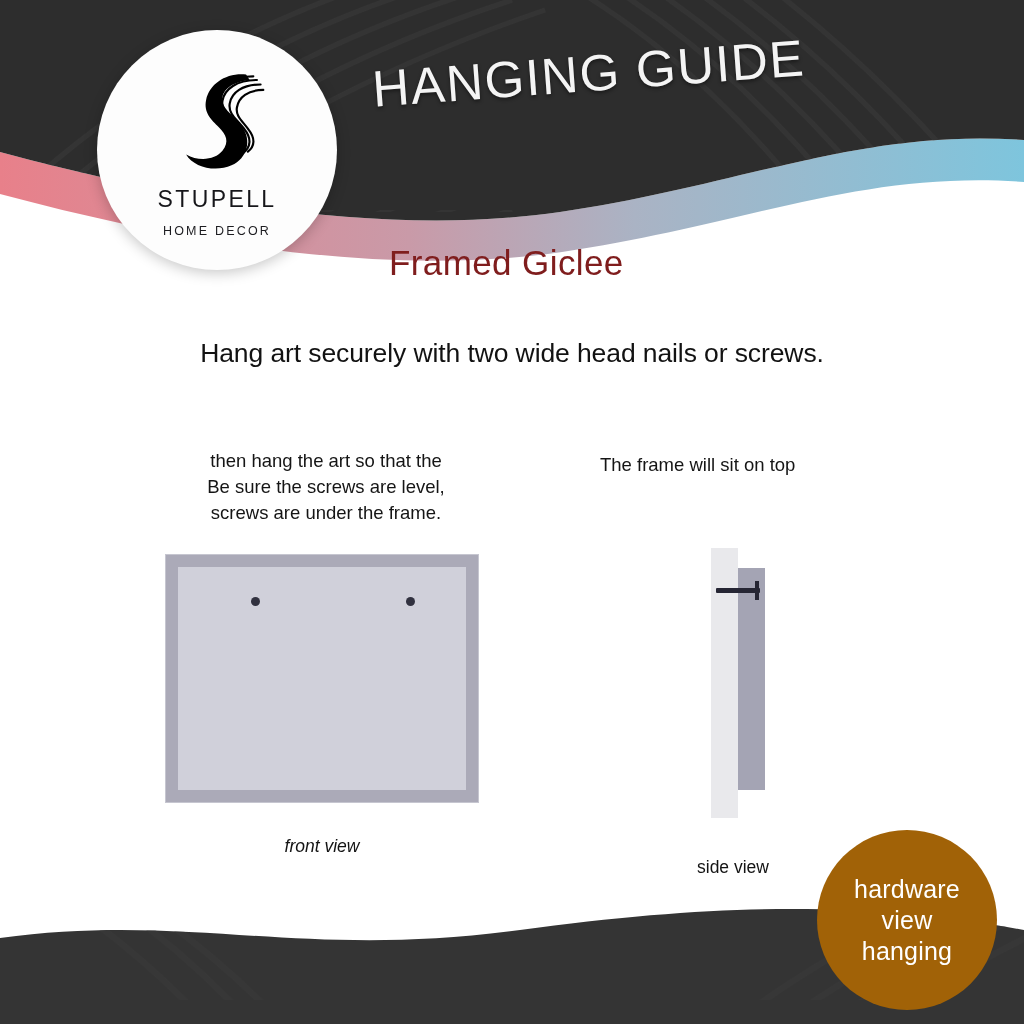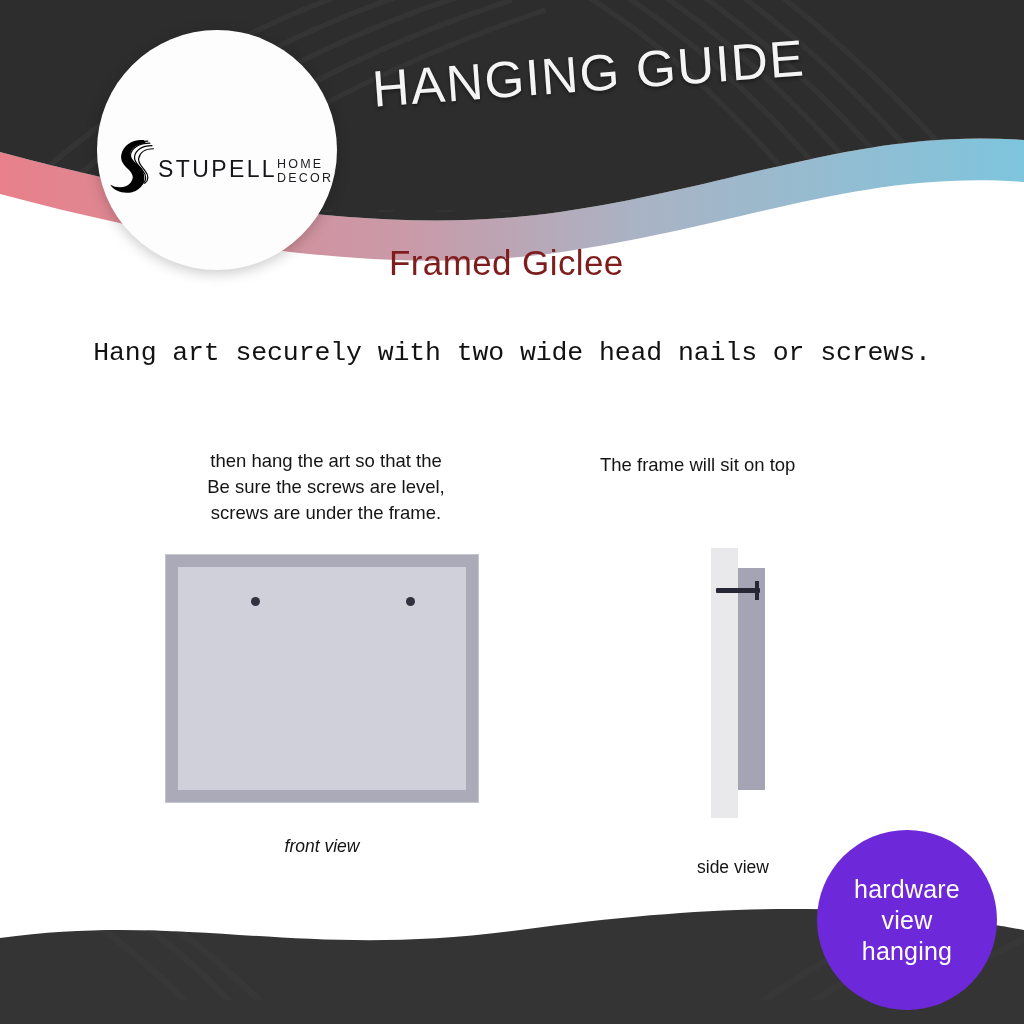--- a/index.html
+++ b/index.html
@@ -13,21 +13,21 @@
 
   
   .deco-layer { position:absolute; left:0; top:0; width:1024px; height:1024px; pointer-events:none; }
 
   
   .logo-badge {
     position:absolute; left:97px; top:30px;
     width:240px; height:240px; border-radius:50%;
     background:#fdfdfd;
     box-shadow:0 3px 14px rgba(0,0,0,0.22);
-    display:flex; flex-direction:row;
+    display:flex; flex-direction:column;
     align-items:center; justify-content:flex-start;
     padding-top:30px; z-index:6;
   }
   .logo-mark { width:110px; height:118px; }
   .logo-name {
     font-size:23px; letter-spacing:2.4px; color:#16161a;
     margin-top:8px; font-weight:400;
   }
   .logo-sub {
     font-size:12.5px; letter-spacing:2.2px; color:#1d1d21;
@@ -49,21 +49,21 @@
     position:absolute; left:389px; top:243px;
     font-size:35px; font-weight:300; color:#7f1d1d;
     letter-spacing:0.4px; z-index:5; white-space:nowrap;
   }
 
   
   .main-instruction {
     position:absolute; left:0; top:338px; width:1024px;
     text-align:center;
     font-size:26.5px; font-weight:500; color:#121212;
-    letter-spacing:-0.1px; z-index:5;font-family:Liberation Mono, monospace;
+    letter-spacing:-0.1px; z-index:5;
   }
 
   
   .caption {
     position:absolute; z-index:5;
     font-size:18.5px; font-weight:500; color:#151515;
     line-height:26px;
   }
   .caption-front { left:166px; top:448px; width:320px; text-align:center; }
   .caption-side  { left:600px; top:452px; width:290px; text-align:left; }
@@ -115,21 +115,21 @@
     font-size:17.5px; font-weight:500; color:#141414;
     text-align:center;
   }
   .label-front { left:182px; top:836px; width:280px;font-style:italic; }
   .label-side  { left:638px; top:857px; width:190px; }
 
   
   .hw-badge {
     position:absolute; left:817px; top:830px;
     width:180px; height:180px; border-radius:50%;
-    background:#6d28d9; z-index:7;
+    background:#a16207; z-index:7;
     display:flex; flex-direction:column;
     align-items:center; justify-content:center;
     line-height:31px;
   }
   .hw-badge span {
     display:block; color:#ffffff;
     font-size:25px; font-weight:400; letter-spacing:0.2px;
   }
 </style>
 </head>

